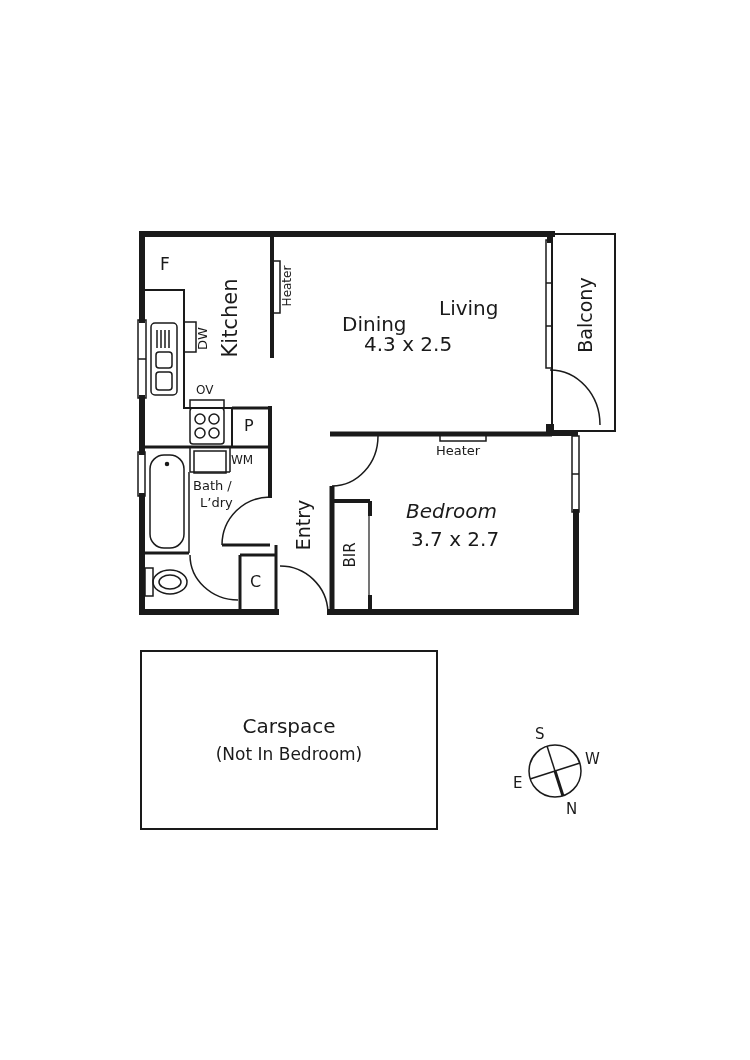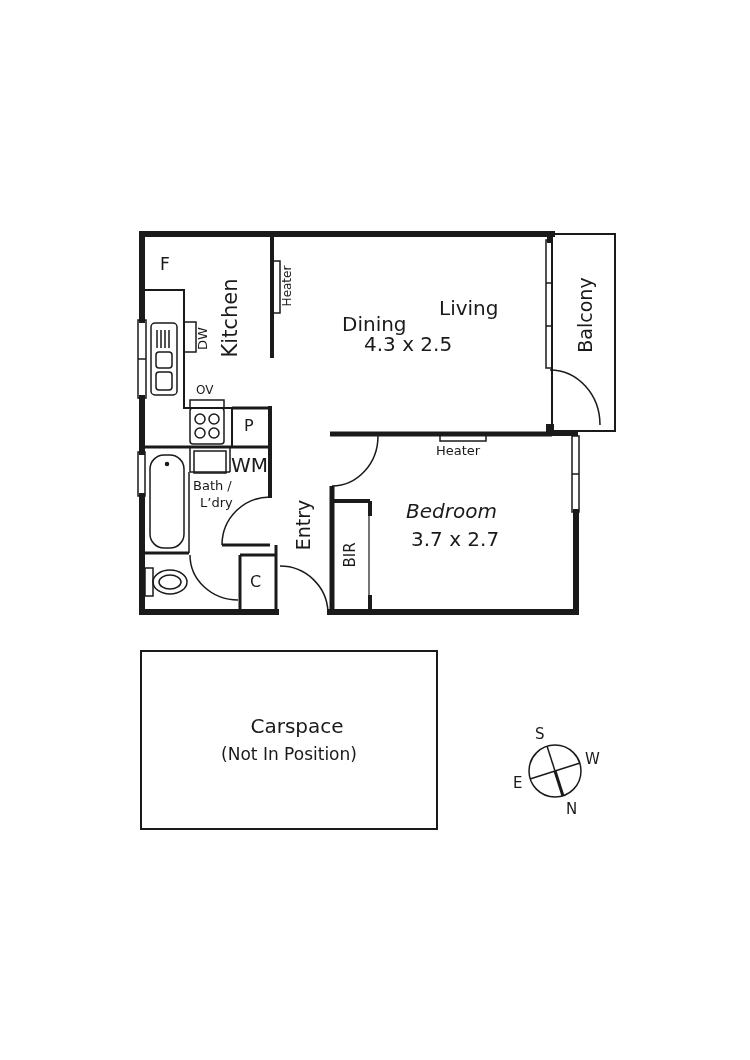--- a/index.html
+++ b/index.html
@@ -131,32 +131,32 @@
       <line x1="530" y1="779" x2="580" y2="763"></line>
     </g>
   </g>
 </svg>
 
 <div class="lbl" style="left:160px;top:254px;font-size:17px;">F</div>
 <div class="lbl rot" style="left:190px;top:306px;width:80px;text-align:center;font-size:21px;">Kitchen</div>
 <div class="lbl rot" style="left:188px;top:331px;width:28px;text-align:center;font-size:13px;">DW</div>
 <div class="lbl" style="left:196px;top:383px;font-size:12px;">OV</div>
 <div class="lbl" style="left:244px;top:416px;font-size:16px;">P</div>
-<div class="lbl" style="left:231px;top:453px;font-size:20px;">WM</div>
+<div class="lbl" style="left:231px;top:453px;font-size:12px;">WM</div>
 <div class="lbl" style="left:193px;top:478px;font-size:13px;">Bath /</div>
 <div class="lbl" style="left:200px;top:495px;font-size:13px;">L’dry</div>
 <div class="lbl" style="left:250px;top:572px;font-size:16px;">C</div>
 <div class="lbl rot" style="left:273px;top:514px;width:60px;text-align:center;font-size:19px;">Entry</div>
 <div class="lbl rot" style="left:262px;top:279px;width:50px;text-align:center;font-size:12px;">Heater</div>
 <div class="lbl" style="left:310px;top:312px;font-size:20px;margin-left:32px;">Dining</div>
 <div class="lbl" style="left:439px;top:296px;font-size:20px;">Living</div>
 <div class="lbl" style="left:364px;top:332px;font-size:20px;">4.3 x 2.5</div>
 <div class="lbl rot" style="left:545px;top:304px;width:80px;text-align:center;font-size:19px;">Balcony</div>
 <div class="lbl" style="left:436px;top:443px;font-size:13px;">Heater</div>
 <div class="lbl" style="left:406px;top:499px;font-size:20px;font-style:italic;">Bedroom</div>
 <div class="lbl" style="left:411px;top:527px;font-size:20px;">3.7 x 2.7</div>
 <div class="lbl rot" style="left:330px;top:546px;width:40px;text-align:center;font-size:15px;">BIR</div>
-<div class="lbl" style="left:141px;top:714px;width:296px;text-align:center;font-size:20px;padding-left:8px;">Carspace</div>
-<div class="lbl" style="left:141px;top:744px;width:296px;text-align:center;font-size:17px;">(Not In Position)</div>
+<div class="lbl" style="left:141px;top:714px;width:296px;text-align:center;font-size:20px;">Carspace</div>
+<div class="lbl" style="left:141px;top:744px;width:296px;text-align:center;font-size:17px;">(Not In Bedroom)</div>
 <div class="lbl" style="left:535px;top:725px;font-size:15px;">S</div>
 <div class="lbl" style="left:585px;top:750px;font-size:15px;">W</div>
 <div class="lbl" style="left:513px;top:774px;font-size:15px;">E</div>
 <div class="lbl" style="left:566px;top:800px;font-size:15px;">N</div>
 
 </body></html>

